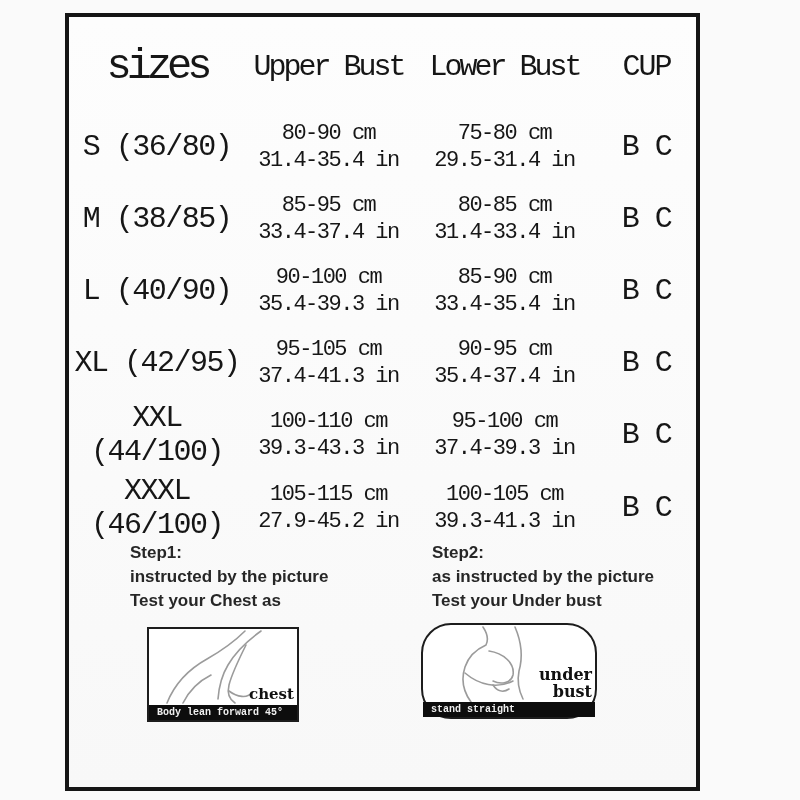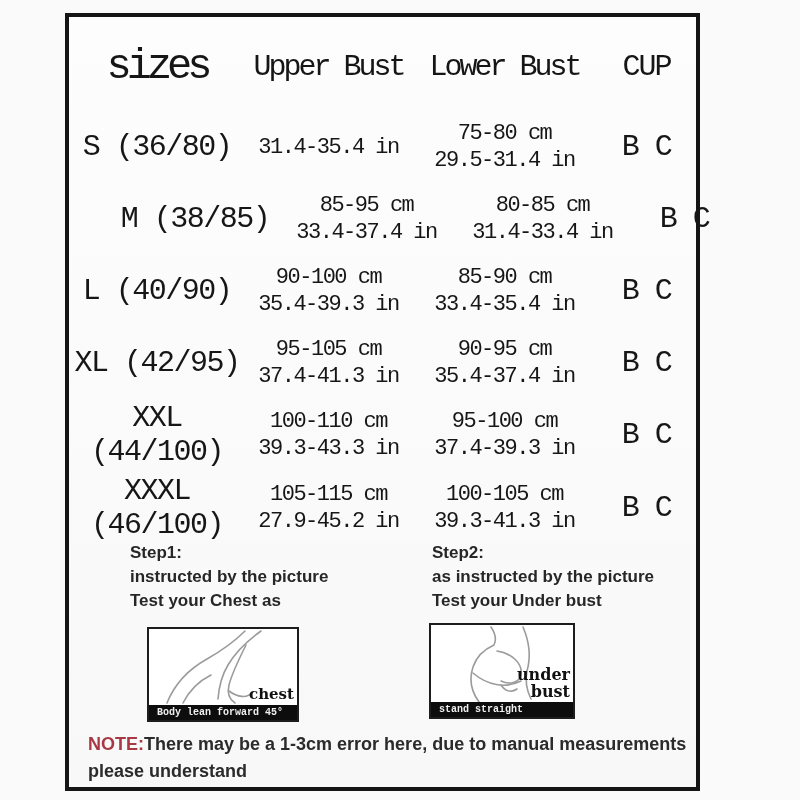--- a/index.html
+++ b/index.html
@@ -34,38 +34,38 @@
   .col-cup{width:99px;text-align:center;}
   .hdr-sizes{font-size:42px;letter-spacing:-5px;}
   .hdr{font-size:30px;letter-spacing:-3px;}
   .hdr-cup{font-size:30px;letter-spacing:-2px;}
   .t-row{
     position:absolute;left:0;width:627px;height:54px;
     display:flex;align-items:center;
   }
   .t-row .cell-2line{line-height:27px;font-size:22px;letter-spacing:-1.5px;}
   .t-row .cell-1line{font-size:30px;letter-spacing:-1.5px;}
-  .row-0{top:103px;} .row-1{top:175px;padding-left:38px;} .row-2{top:247px;}
+  .row-0{top:103px;} .row-1{top:175px;} .row-2{top:247px;}
   .row-3{top:319px;} .row-4{top:391px;} .row-5{top:464px;}
   
   .step{
     position:absolute;top:524px;width:290px;
     font-size:17px;line-height:24px;font-weight:600;color:#272727;
   }
   .step-1{left:61px;}
   .step-2{left:363px;}
   
   .figbox{
     position:absolute;
     box-sizing:border-box;
     border:2px solid #1d1d1d;
     background:#fff;
   }
   .figbox-left{left:78px;top:610px;width:152px;height:95px;}
-  .figbox-right{left:360px;top:606px;width:146px;height:96px;}
+  .figbox-right{left:352px;top:606px;width:176px;height:96px;border-radius:30px;}
   .figbox svg{position:absolute;left:0;top:0;}
   .fig-caption{
     position:absolute;left:0;right:0;bottom:0;height:15px;
     background:#0d0d0d;color:#efefef;
     font-family:"Liberation Mono","DejaVu Sans Mono",monospace;
     font-weight:700;font-size:10px;line-height:15px;
     padding-left:8px;letter-spacing:0px;
     white-space:nowrap;overflow:hidden;
   }
   .fig-label{
@@ -91,20 +91,21 @@
   <div class="hdr-row tbl-text">
     <div class="col-size hdr-sizes">sizes</div>
     <div class="col-upper hdr">Upper Bust</div>
     <div class="col-lower hdr">Lower Bust</div>
     <div class="col-cup hdr-cup">CUP</div>
   </div>
 
   <div class="t-row row-0 tbl-text">
     <div class="col-size cell-1line">S (36/80)</div>
     <div class="col-upper cell-2line">
+      <div>80-90 cm</div>
       <div>31.4-35.4 in</div>
     </div>
     <div class="col-lower cell-2line">
       <div>75-80 cm</div>
       <div>29.5-31.4 in</div>
     </div>
     <div class="col-cup cell-1line">B C</div>
   </div>
 
   <div class="t-row row-1 tbl-text">
@@ -205,18 +206,14 @@
         <path d="M92,2 C98,16 100,32 96,46 C94,56 96,66 100,74"></path>
         <path d="M66,26 C80,28 92,38 90,50 C88,58 78,60 70,56"></path>
         <path d="M42,48 C56,60 74,64 90,56"></path>
         <path d="M70,60 C74,66 80,68 86,64"></path>
       </g>
     </svg>
     <div class="fig-label fig-label-underbust">under bust</div>
     <div class="fig-caption">stand straight</div>
   </div>
 
-  <div class="note">
-    <div><span class="note-label">NOTE:</span><span>There may be a 1-3cm error here, due to manual measurements</span></div>
-    <div>please understand</div>
-  </div>
 
 </div>
 
 </body></html>

